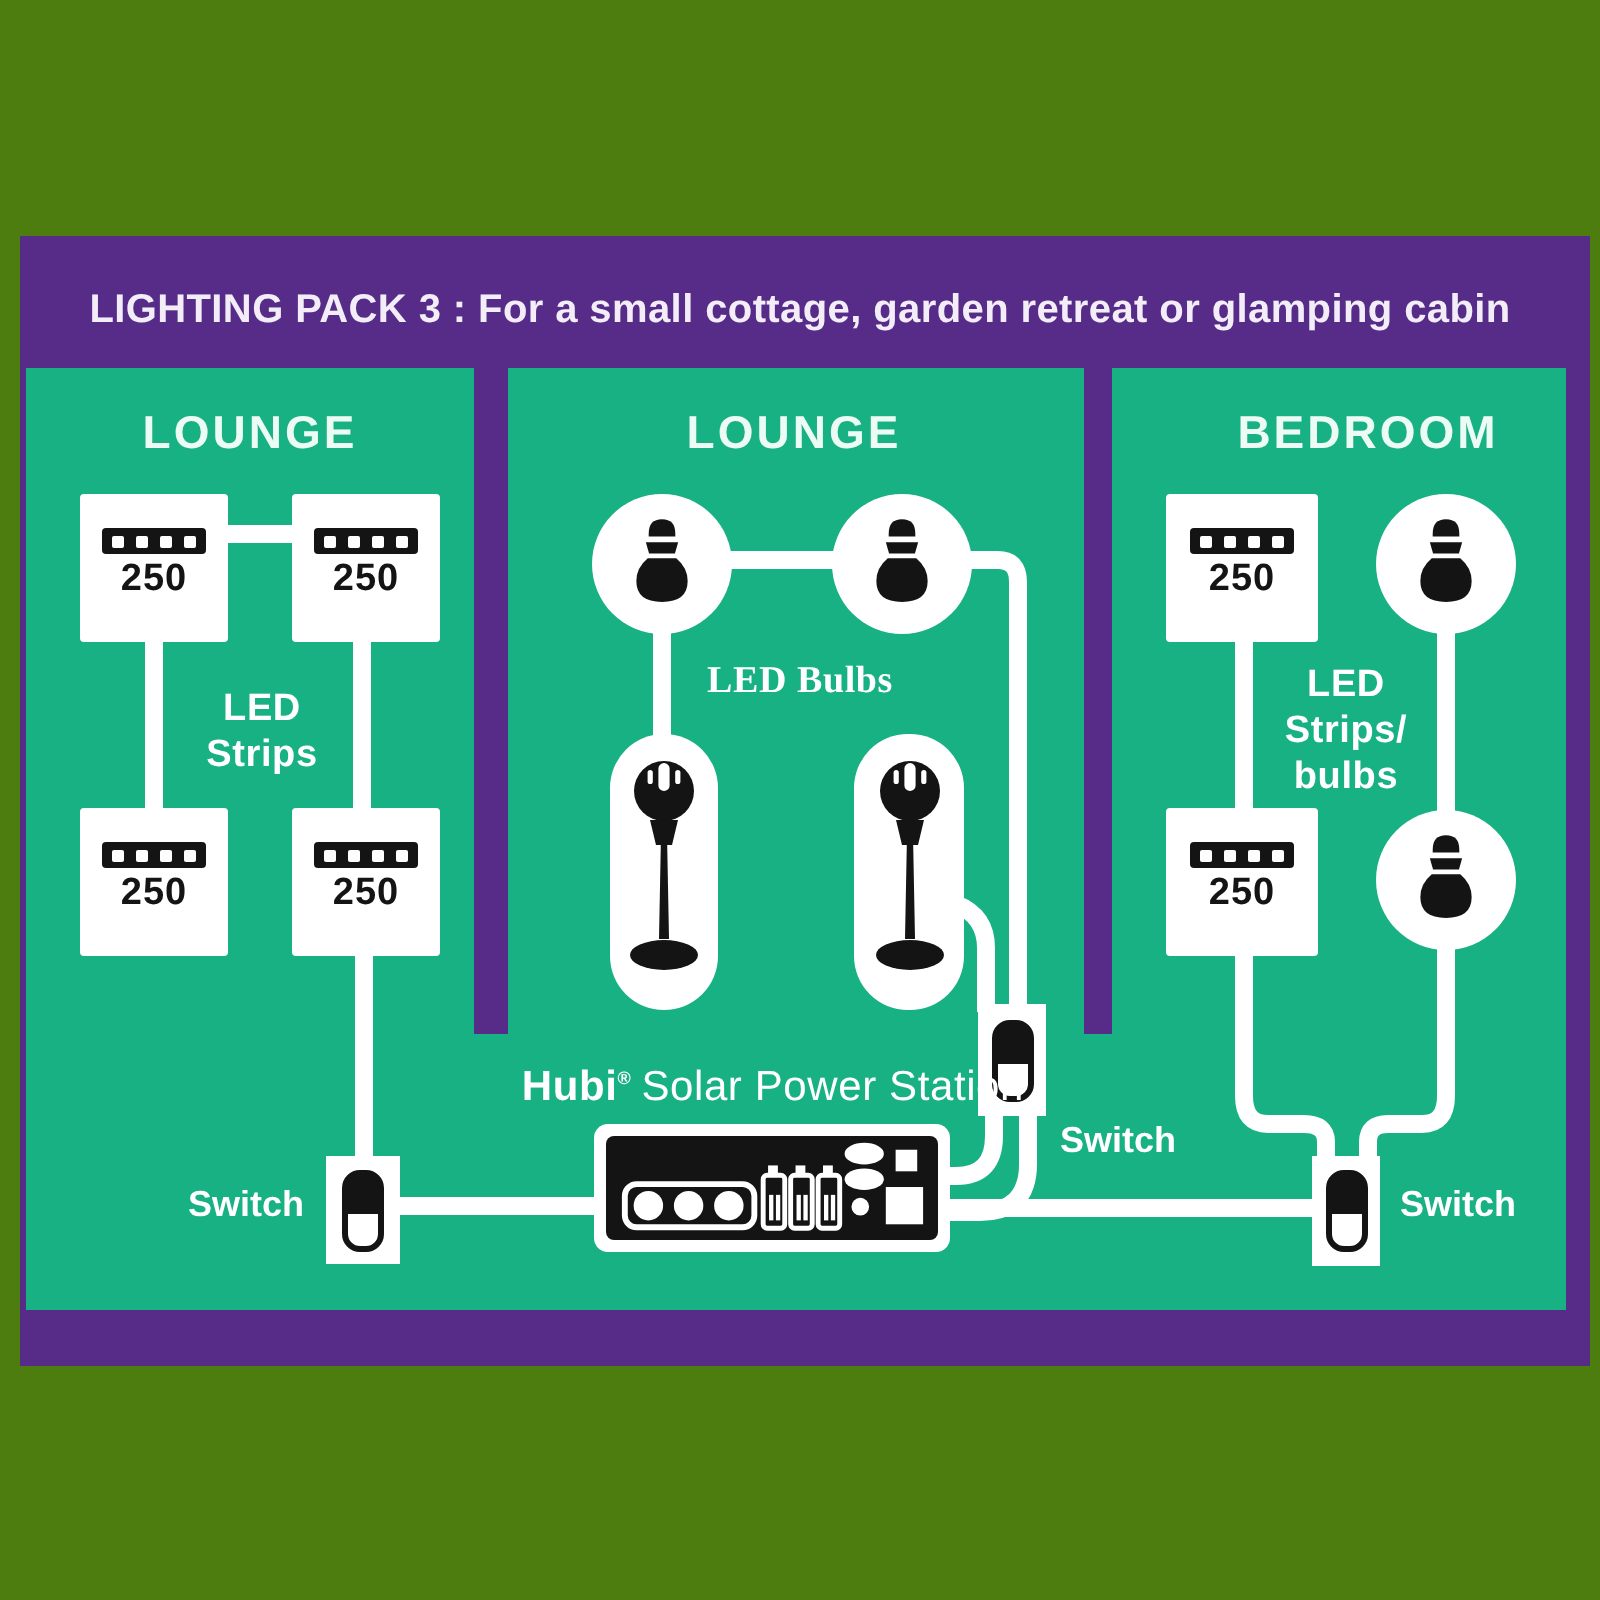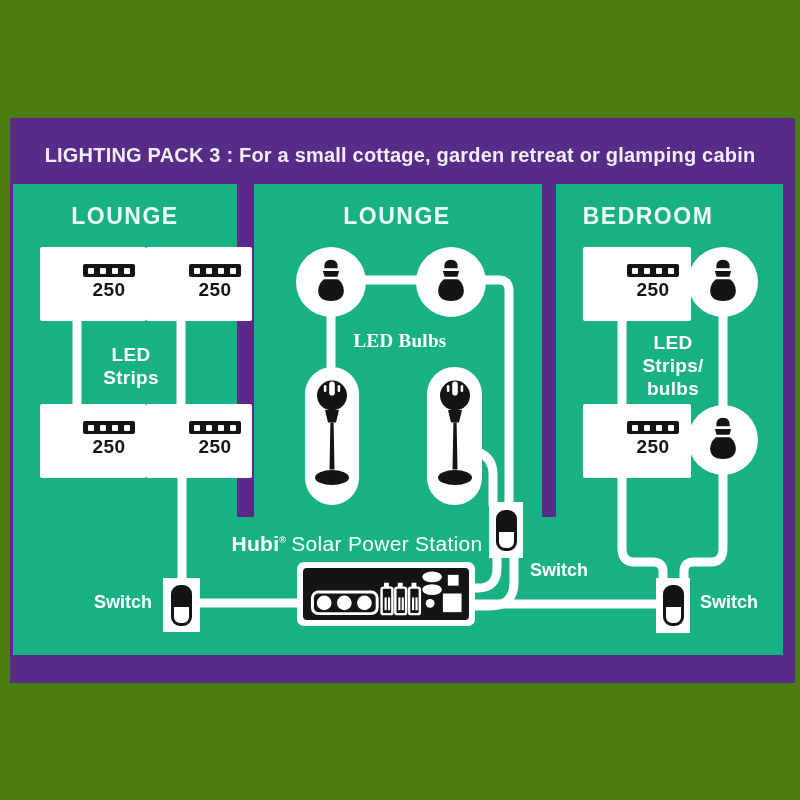--- a/index.html
+++ b/index.html
@@ -20,45 +20,45 @@
     left:0;top:144px;width:800px;text-align:center;
     color:#f3edf8;font-size:20px;font-weight:700;letter-spacing:.2px;
   }
 
   .room-title{
     top:203px;text-align:center;color:#ecfbf4;
     font-size:23px;font-weight:800;letter-spacing:1.5px;
   }
   #kitchen-title{left:13px;width:224px;}
   #lounge-title{left:252px;width:290px;}
-  #bedroom-title{left:540px;width:216px;}
+  #bedroom-title{left:576px;width:216px;}
 
   .diagram-label{
     color:#ffffff;font-size:19px;font-weight:800;line-height:1.22;
     text-align:center;white-space:pre-line;letter-spacing:.3px;
   }
   #kitchen-led-label{left:41px;top:343px;width:180px;}
   #lounge-bulbs-label{left:310px;top:329px;width:180px;font-family:Liberation Serif, serif;}
   #lounge-floor-label{left:332px;top:414px;width:124px;}
   #bedroom-led-label{left:611px;top:331px;width:124px;}
 
   .switch-label{color:#ffffff;font-size:18px;font-weight:800;}
   #kitchen-switch-label{left:50px;top:592px;width:102px;text-align:right;}
   #lounge-switch-label{left:530px;top:560px;width:110px;}
   #bedroom-switch-label{left:700px;top:592px;width:110px;}
 
   #station-label{
-    left:212px;top:532px;width:290px;text-align:center;
+    left:222px;top:532px;width:290px;text-align:right;
     color:#ffffff;font-size:21px;font-weight:400;letter-spacing:.3px;
   }
   #station-label .brand{font-weight:800;}
   #station-label sup{font-size:9px;font-weight:800;vertical-align:8px;}
   #station-label .station-name{margin-left:5px;}
 
-  .white-box{background:#ffffff;border-radius:2px;display:flex;flex-direction:column;align-items:center;padding-left:32px;}
+  .white-box{background:#ffffff;border-radius:2px;display:flex;flex-direction:column;align-items:center;}
   .strip-box{width:74px;height:74px;}
   .strip-bar{
     margin-top:17px;width:52px;height:13px;background:#141414;border-radius:2px;
     display:flex;align-items:center;justify-content:space-between;padding:0 5px;box-sizing:border-box;
   }
   .strip-bar i{display:block;width:6px;height:6px;background:#ffffff;border-radius:1px;}
   .strip-value{margin-top:2px;color:#141414;font-size:19px;font-weight:800;letter-spacing:.5px;}
 
   .bulb-circle{background:#ffffff;border-radius:50%;width:70px;height:70px;
     display:flex;align-items:center;justify-content:center;}

